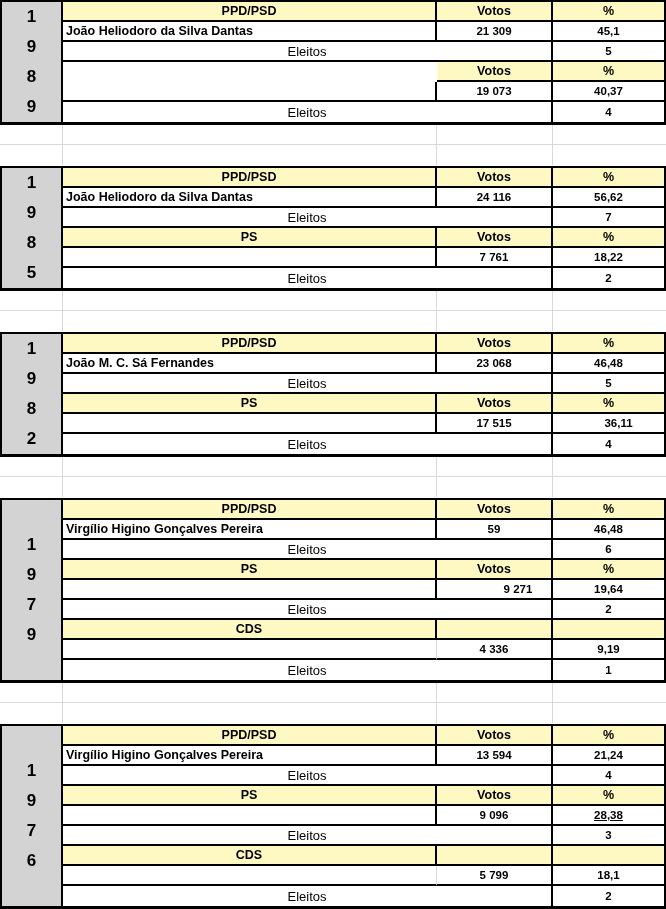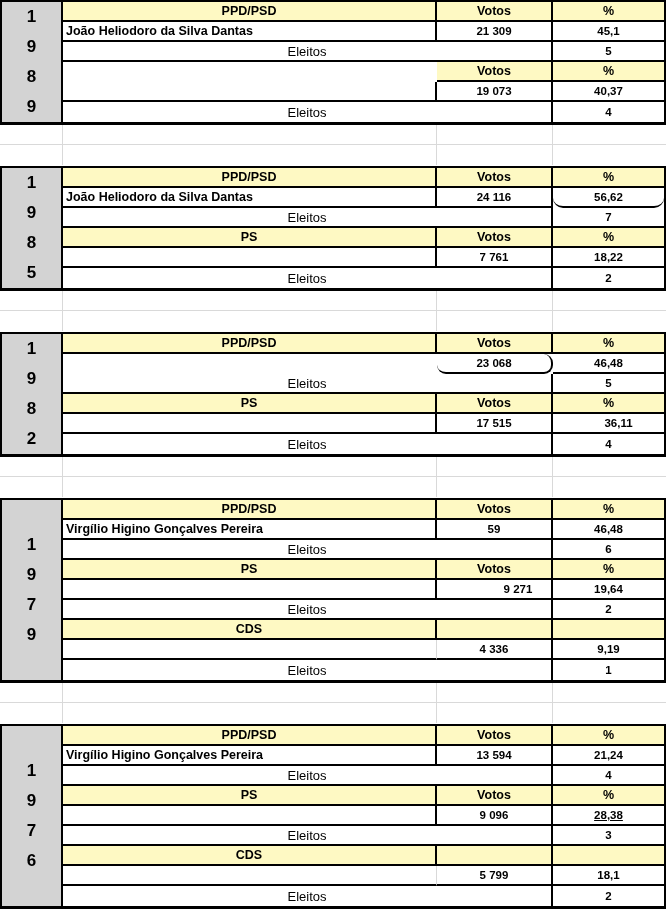--- a/index.html
+++ b/index.html
@@ -118,21 +118,21 @@
         <div class="year-digit">1</div>
         <div class="year-digit">9</div>
         <div class="year-digit">8</div>
         <div class="year-digit">5</div>
       </div>
       <div class="cell hdr br" style="grid-area: 1 / 2;">PPD/PSD</div>
       <div class="cell hdr br" style="grid-area: 1 / 3;">Votos</div>
       <div class="cell hdr" style="grid-area: 1 / 4;">%</div>
       <div class="cell name-cell br" style="grid-area: 2 / 2;">João Heliodoro da Silva Dantas</div>
       <div class="cell num br" style="grid-area: 2 / 3;">24 116</div>
-      <div class="cell num" style="grid-area: 2 / 4; border-radius: 10px;">56,62</div>
+      <div class="cell num" style="grid-area: 2 / 4;">56,62</div>
       <div class="cell eleitos-cell br" style="grid-area: 3 / 2 / auto / span 2;">Eleitos</div>
       <div class="cell num" style="grid-area: 3 / 4;">7</div>
       <div class="cell hdr br" style="grid-area: 4 / 2;">PS</div>
       <div class="cell hdr br" style="grid-area: 4 / 3;">Votos</div>
       <div class="cell hdr" style="grid-area: 4 / 4;">%</div>
       <div class="cell name-cell br" style="grid-area: 5 / 2;"></div>
       <div class="cell num br" style="grid-area: 5 / 3;">7 761</div>
       <div class="cell num" style="grid-area: 5 / 4;">18,22</div>
       <div class="cell eleitos-cell br bottom" style="grid-area: 6 / 2 / auto / span 2;">Eleitos</div>
       <div class="cell num bottom" style="grid-area: 6 / 4;">2</div>
@@ -150,21 +150,22 @@
     <section class="block" style="grid-template-rows: repeat(6, 20px);">
       <div class="year-cell" style="grid-row: 1 / span 6;">
         <div class="year-digit">1</div>
         <div class="year-digit">9</div>
         <div class="year-digit">8</div>
         <div class="year-digit">2</div>
       </div>
       <div class="cell hdr br" style="grid-area: 1 / 2;">PPD/PSD</div>
       <div class="cell hdr br" style="grid-area: 1 / 3;">Votos</div>
       <div class="cell hdr" style="grid-area: 1 / 4;">%</div>
-      <div class="cell num br" style="grid-area: 2 / 3; border-radius: 9px;">23 068</div>
+      <div class="cell name-cell br" style="grid-area: 2 / 2;">João M. C. Sá Fernandes</div>
+      <div class="cell num br" style="grid-area: 2 / 3;">23 068</div>
       <div class="cell num" style="grid-area: 2 / 4;">46,48</div>
       <div class="cell eleitos-cell br" style="grid-area: 3 / 2 / auto / span 2;">Eleitos</div>
       <div class="cell num" style="grid-area: 3 / 4;">5</div>
       <div class="cell hdr br" style="grid-area: 4 / 2;">PS</div>
       <div class="cell hdr br" style="grid-area: 4 / 3;">Votos</div>
       <div class="cell hdr" style="grid-area: 4 / 4;">%</div>
       <div class="cell name-cell br" style="grid-area: 5 / 2;"></div>
       <div class="cell num br" style="grid-area: 5 / 3;">17 515</div>
       <div class="cell num" style="grid-area: 5 / 4; padding-left: 20px;">36,11</div>
       <div class="cell eleitos-cell br bottom" style="grid-area: 6 / 2 / auto / span 2;">Eleitos</div>

